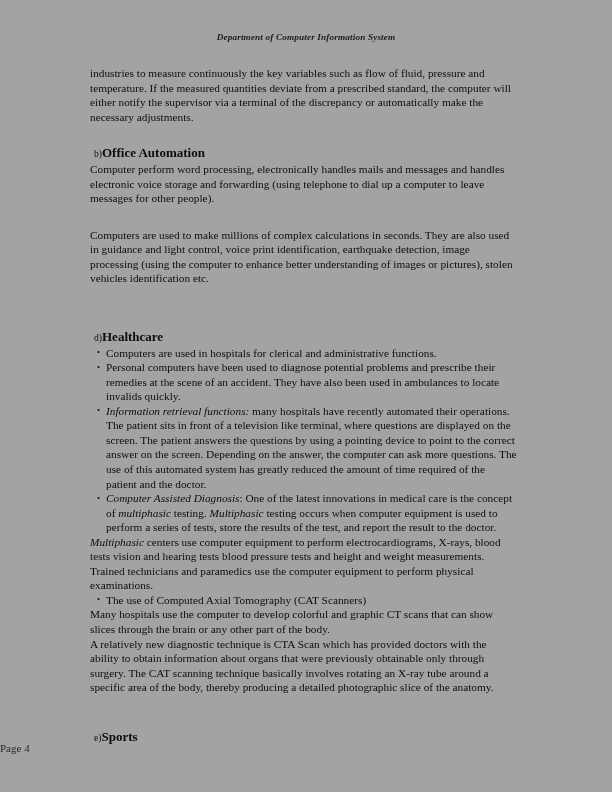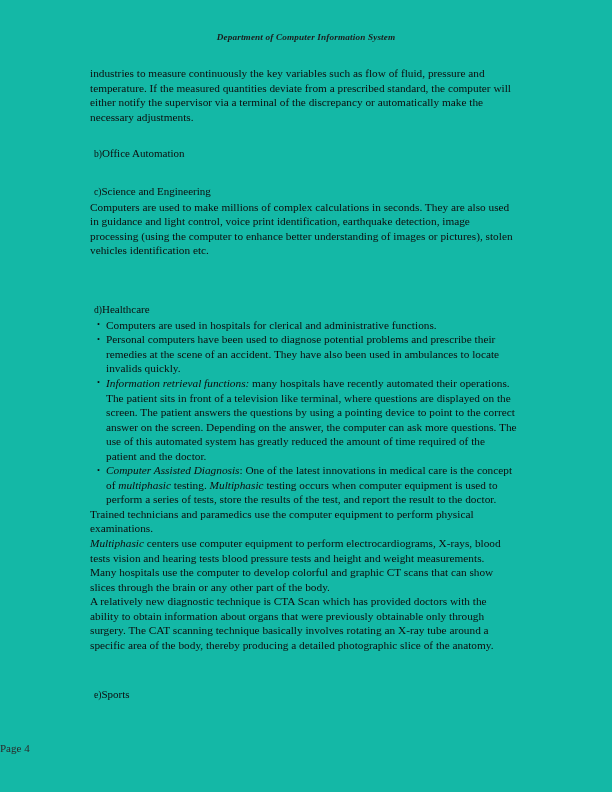--- a/index.html
+++ b/index.html
@@ -13,21 +13,21 @@
     font-family: "Liberation Serif", "DejaVu Serif", serif;
     color: #0d0d0d;
     -webkit-font-smoothing: antialiased;
   }
   #page {
     position: relative;
     width: 612px;
     height: 792px;
     box-sizing: border-box;
     overflow: hidden;
-    background: #14b8a6;
+    background: #a3a3a3;
   }
   .running-head {
     position: absolute;
     top: 32px;
     left: 0;
     width: 612px;
     text-align: center;
     font-style: italic;
     font-weight: bold;
     font-size: 9.2px;
@@ -59,22 +59,22 @@
     margin: 0;
     padding-left: 4px;
     font-size: 11.3px;
     line-height: 14.8px;
   }
   .head .marker {
     font-size: 9.6px;
     font-weight: normal;
   }
   .head .title {
-    font-weight: normal;
-    font-size: 11px;
+    font-weight: bold;
+    font-size: 13px;
   }
 
   
   ul.bullets {
     list-style: none;
     margin: 0;
     padding: 0;
   }
   ul.bullets > li {
     position: relative;
@@ -110,45 +110,46 @@
   <div id="body-col">
 
     <p class="para">industries to measure continuously the key variables such as flow of fluid, pressure and temperature. If the measured quantities deviate from a prescribed standard, the computer will either notify the supervisor via a terminal of the discrepancy or automatically make the necessary adjustments.</p>
 
 
     <div class="gap-lg"></div>
 
     <div class="head">
       <span class="marker">b)</span><span class="title">Office Automation</span>
     </div>
+    <p class="para">Computer perform word processing, electronically handles mails and messages and handles electronic voice storage and forwarding (using telephone to dial up a computer to leave messages for other people).</p>
 
     <div class="gap-lg"></div>
 
-    <div class="head">
-      <span class="marker">c)</span><span class="title">Science and Engineering</span>
-    </div>
     <p class="para">Computers are used to make millions of complex calculations in seconds.  They are also used in guidance and light control, voice print identification, earthquake detection, image processing (using the computer to enhance better understanding of images or pictures), stolen vehicles identification etc.</p>
 
     <div class="gap-xxl"></div>
 
     <div class="head">
       <span class="marker">d)</span><span class="title">Healthcare</span>
     </div>
 
     <ul class="bullets">
       <li>Computers are used in hospitals for clerical and administrative functions.</li>
       <li>Personal computers have been used to diagnose potential problems and prescribe their remedies at the scene of an accident.  They have also been used in ambulances to locate invalids quickly.</li>
       <li><span class="it">Information retrieval functions:</span><span> many hospitals have recently automated their operations. The patient sits in front of a television like terminal, where questions are displayed on the screen. The patient answers the questions by using a pointing device to point to the correct answer on the screen. Depending on the answer, the computer can ask more questions. The use of this automated system has greatly reduced the amount of time required of the patient and the doctor.</span></li>
       <li><span class="it">Computer Assisted Diagnosis</span><span>: One of the latest innovations in medical care is the concept of </span><span class="it">multiphasic</span><span> testing. </span><span class="it">Multiphasic</span><span> testing occurs when computer equipment is used to perform a series of tests, store the results of the test, and report the result to the doctor.</span></li>
     </ul>
 
+    <p class="para"><span class="it">Multiphasic</span><span> centers use computer equipment to perform electrocardiograms, X-rays, blood tests vision and hearing tests blood pressure tests and height and weight measurements.</span></p>
+
     <p class="para">Trained technicians and paramedics use the computer equipment to perform physical examinations.</p>
 
-    <p class="para"><span class="it">Multiphasic</span><span> centers use computer equipment to perform electrocardiograms, X-rays, blood tests vision and hearing tests blood pressure tests and height and weight measurements.</span></p>
-
+    <ul class="bullets">
+      <li>The use of Computed Axial Tomography (CAT Scanners)</li>
+    </ul>
 
     <p class="para"> Many hospitals use the computer to develop colorful and graphic CT scans that can show slices through the brain or any other part of the body.</p>
 
     <p class="para">A relatively new diagnostic technique is CTA Scan which has provided doctors with the ability to obtain information about organs that were previously obtainable only through surgery. The CAT scanning technique basically involves rotating an X-ray tube around a specific area of the body, thereby producing a detailed photographic slice of the anatomy.</p>
 
     <div class="gap-xl"></div>
 
     <div class="head">
       <span class="marker">e)</span><span class="title">Sports</span>
     </div>

